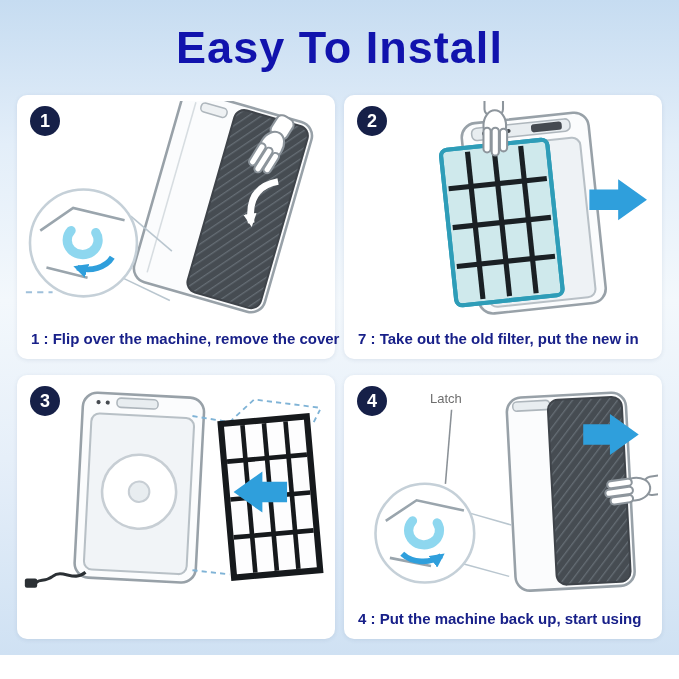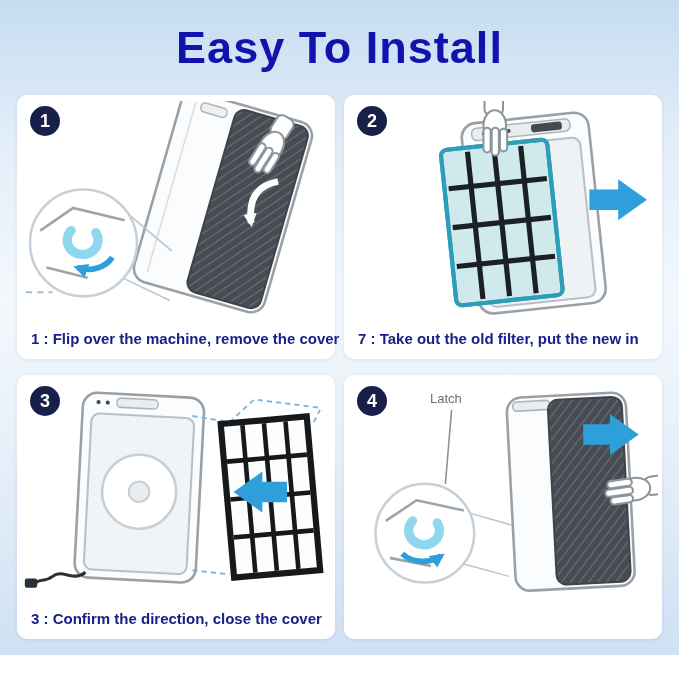--- a/index.html
+++ b/index.html
@@ -173,21 +173,20 @@
           </g>
 
           <polygon points="258,98 234,98 234,88 206,108 234,128 234,118 258,118" fill="#2f9fdc"></polygon>
 
           <g>
             <path d="M62,186 c-12,10 -22,-4 -32,4 c-8,6 -12,2 -16,6" fill="none" stroke="#2b3034" stroke-width="3"></path>
             <rect x="3" y="192" width="12" height="9" rx="2" fill="#2b3034"></rect>
           </g>
         </svg>
       </div>
-      <div class="caption">3 : Confirm the direction, close the cover</div>
     </div>
 
     <div class="panel">
       <div class="badge">4</div>
       <div class="latch-label">Latch</div>
       <div class="illustration">
         <svg viewBox="0 0 300 212" preserveAspectRatio="xMidYMid meet">
           <defs>
             <pattern id="hatch4" width="7" height="7" patternTransform="rotate(40)" patternUnits="userSpaceOnUse">
               <rect width="7" height="7" fill="#464c52"></rect>
@@ -226,16 +225,17 @@
 
           <g>
             <circle cx="74" cy="148" r="48" fill="#ffffff" stroke="#c5d0d8" stroke-width="2.5"></circle>
             <path d="M36,136 L66,116 L112,126" fill="none" stroke="#9aa5ad" stroke-width="2.5"></path>
             <path d="M40,172 L80,180" fill="none" stroke="#9aa5ad" stroke-width="2.5"></path>
             <path d="M62,136 a15,14 0 1 0 24,2" fill="none" stroke="#8ed7ef" stroke-width="9" stroke-linecap="round"></path>
             <path d="M52,168 a26,20 0 0 0 38,2" fill="none" stroke="#2f9fdc" stroke-width="5.5" marker-end="url(#ab4)"></path>
           </g>
         </svg>
       </div>
+      <div class="caption">4 : Put the machine back up, start using</div>
     </div>
 
   </div>
 </div>
 
 </body></html>

